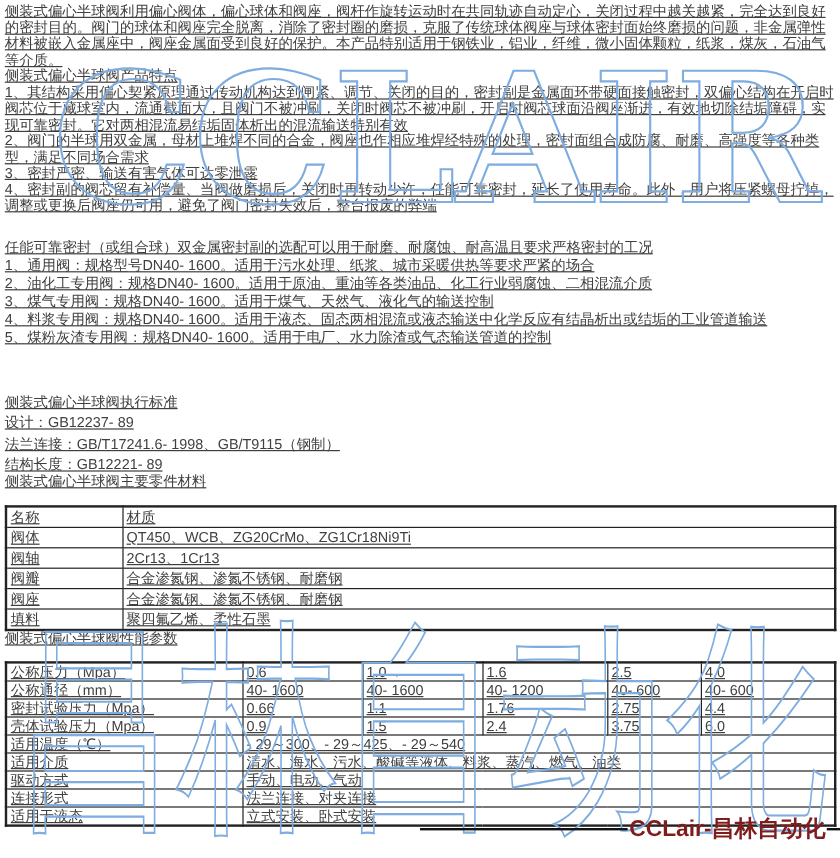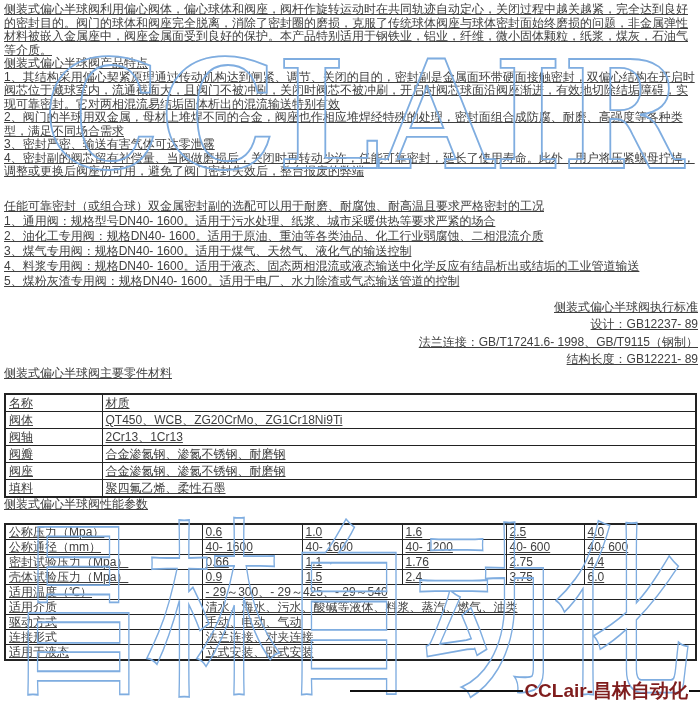--- a/index.html
+++ b/index.html
@@ -7,21 +7,21 @@
     width:700px;height:715px;position:relative;overflow:hidden;background:#ffffff;
     font-family:"Liberation Sans",sans-serif;font-size:12px;color:#3f3f3f;
   }
   .doc{position:absolute;left:0;top:0;width:700px;padding:3px 2px 0 4px;box-sizing:border-box;text-decoration:underline;}
   .doc p{margin:0;line-height:13.5px;}
   .intro{width:694px;}
   .feature-list{margin:0;}
   .feature-list p{line-height:13.5px;}
   .types-block{margin-top:20px;}
   .types-block p{line-height:15px;}
-  .standards-block{margin-top:12px;text-align:right;}
+  .standards-block{margin-top:40px;}
   .standards-block p.std-line{margin-top:4px;}
   .materials-heading{margin-top:14px;}
   table{border-collapse:collapse;table-layout:fixed;width:693px;background:#fff;}
   table.materials{margin-top:13px;border:2px solid #222;}
   table.perf{margin-top:11px;border:2px solid #222;}
   td{border:1px solid #222;padding:0 3px;font-size:12px;color:#3f3f3f;overflow:hidden;white-space:nowrap;}
   table.materials td{height:16px;line-height:16px;}
   table.perf td{height:14px;line-height:14px;}
   .perf-heading{margin-top:10px;}
   

